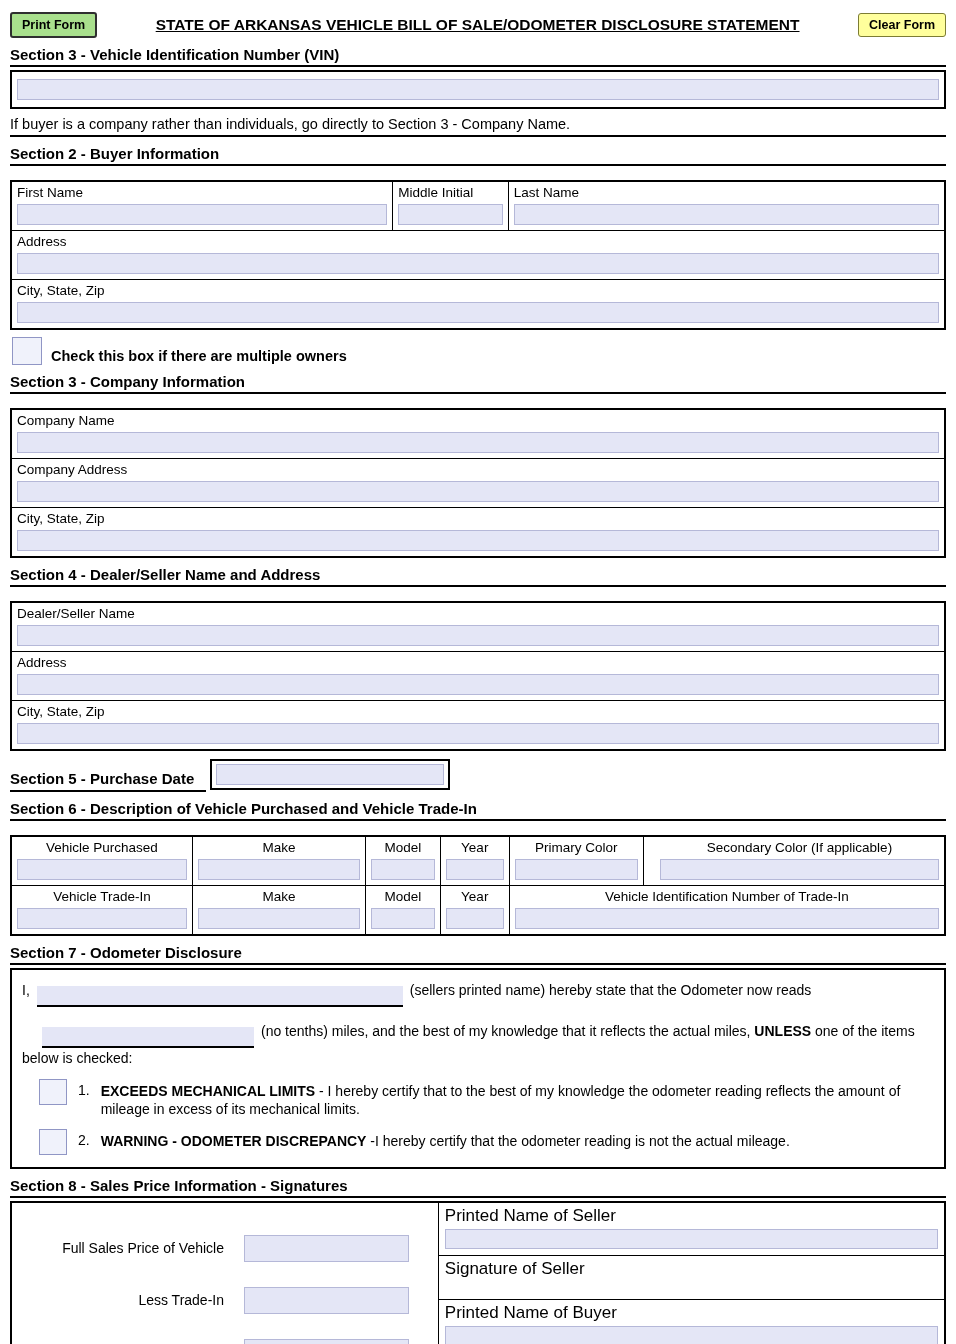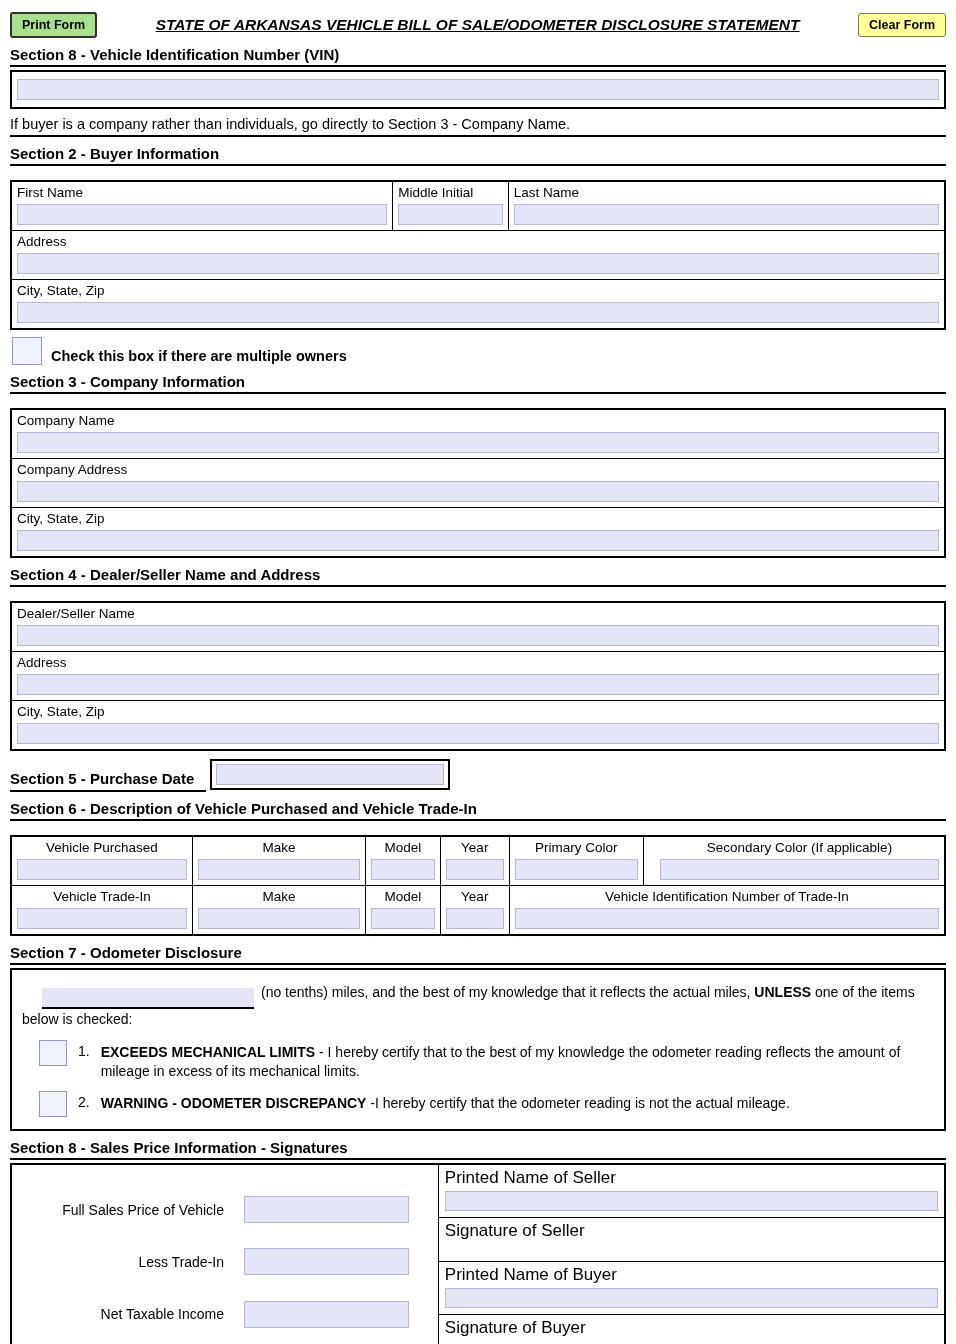--- a/index.html
+++ b/index.html
@@ -15,21 +15,21 @@
   
   .hdr { display: flex; align-items: center; margin-bottom: 2px; }
   .btn {
     font-family: inherit; font-weight: bold; font-size: 12.5px;
     padding: 4px 10px; border-radius: 3px; cursor: pointer; white-space: nowrap;
   }
   .btn-print { background: #a9e08d; border: 2px solid #2f2f2f; }
   .btn-clear { background: #ffff9c; border: 1px solid #7c7c34; }
   .title {
     flex: 1; text-align: center; font-weight: bold; font-size: 15.5px;
-    text-decoration: underline; padding: 0 10px; font-style: italic;
+    text-decoration: underline; padding: 0 10px;
   }
 
   
   .sec-head {
     font-weight: bold; font-size: 15px;
     border-bottom: 2px solid #000; padding: 3px 0 2px; margin-top: 5px;
   }
   .note-head {
     font-weight: normal; font-size: 14.5px;
     border-bottom: 2px solid #000; padding: 5px 0 3px; margin-top: 2px;
@@ -114,21 +114,21 @@
 <body>
 
 <div class="page">
 
   <div class="hdr">
     <button class="btn btn-print">Print Form</button>
     <div class="title">STATE OF ARKANSAS VEHICLE BILL OF SALE/ODOMETER DISCLOSURE STATEMENT</div>
     <button class="btn btn-clear">Clear Form</button>
   </div>
 
-  <div class="sec-head">Section 8 - Vehicle Identification Number (VIN)</div>
+  <div class="sec-head">Section 3 - Vehicle Identification Number (VIN)</div>
   <div class="box vin-box">
     <input class="field" style="">
   </div>
 
   <div class="note-head">If buyer is a company rather than individuals, go directly to Section 3 - Company Name.</div>
 
   <div class="sec-head">Section 2 - Buyer Information</div>
   <div class="tbl">
     <div class="tr">
       <div class="td w-first">
@@ -261,20 +261,23 @@
       </div>
       <div class="td ctr c56">
         <div class="lbl">Vehicle Identification Number of Trade-In</div>
         <input class="field" style="">
       </div>
     </div>
   </div>
 
   <div class="sec-head">Section 7 - Odometer Disclosure</div>
   <div class="box sec7">
+    <div class="s7-line1">
+      <span>I,</span><input class="blank blank-name" style=""><span>(sellers printed name) hereby state that the Odometer now reads</span>
+    </div>
     <div class="s7-line2">
       <input class="blank blank-miles" style=""><span>(no tenths) miles, and the best of my knowledge that it reflects the actual miles, </span><b>UNLESS</b><span> one of the items below is checked:</span>
     </div>
     <div class="chk-item">
       <div class="cb"></div>
       <div class="chk-num">1.</div>
       <div class="chk-body">
         <b>EXCEEDS MECHANICAL LIMITS</b><span>  - I hereby certify that to the best of my knowledge the odometer reading reflects the amount of mileage in excess of its mechanical limits.</span>
       </div>
     </div>

